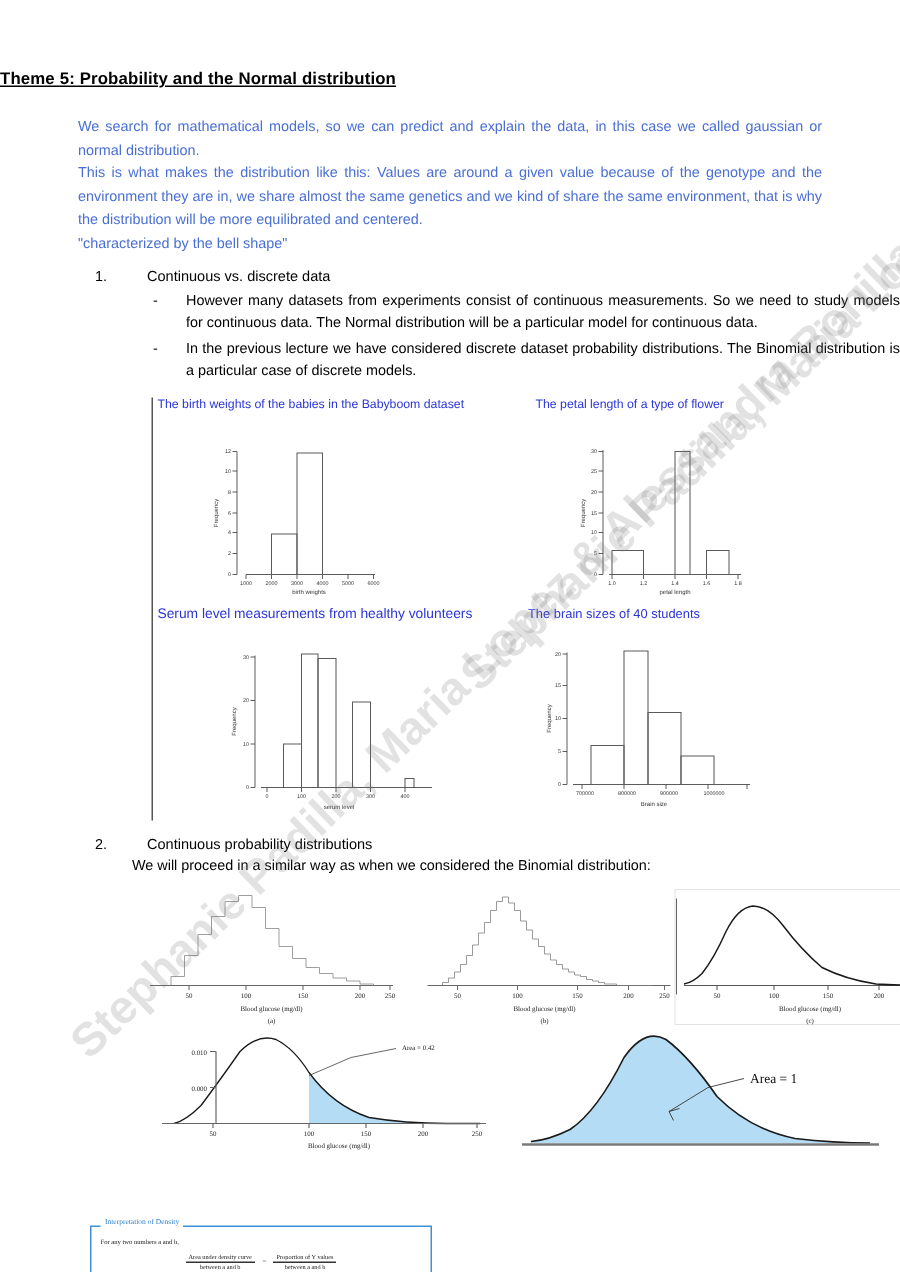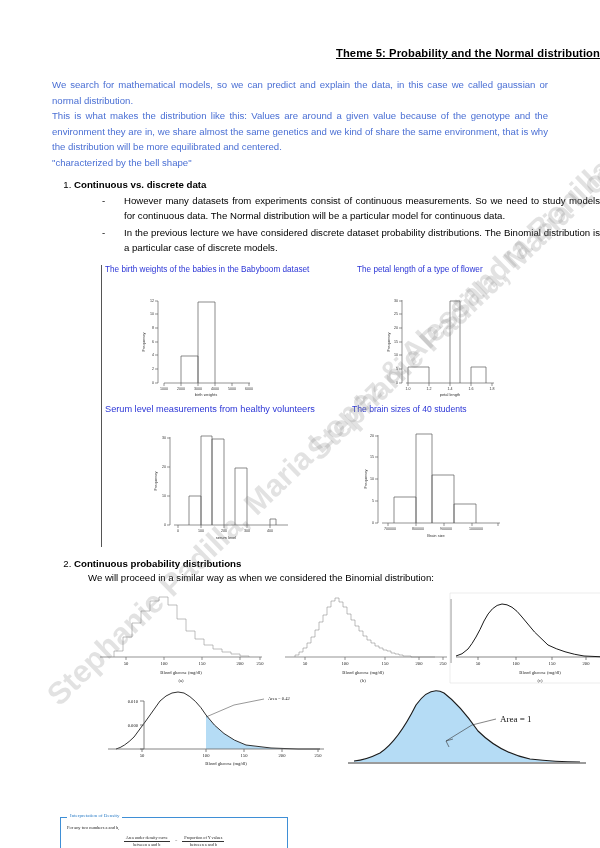--- a/index.html
+++ b/index.html
@@ -27,21 +27,21 @@
     white-space:nowrap;
     transform-origin:left top;
   }
   .wm1 { left:40px;  top:640px; font-size:31px; transform:rotate(-44deg); }
   .wm2 { left:300px; top:395px; font-size:31px; transform:rotate(-44deg); }
 
   .content { position:relative; z-index:2; }
 
   
   .doc-title {
-    text-align:right;
+    text-align:left;
     font-size:11.2px;
     font-weight:700;
     text-decoration:underline;
     margin:47px 0 0 0;
     letter-spacing:0.1px;
   }
 
   
   .intro {
     color:#4a6fd4;
@@ -53,21 +53,21 @@
   .intro p { margin:0; }
   .intro p.nojust { text-align:left; }
 
   
   ol.sections {
     margin:9px 0 0 0;
     padding-left:74px;
     font-size:9.6px;
   }
   ol.sections > li { margin-bottom:2px; }
-  .sec-head { font-weight:700; font-size:9.7px; }
+  .sec-head { font-weight:400; font-size:9.7px;margin-left:24px; }
   ul.dashes {
     list-style:none;
     margin:3px 0 0 0;
     padding-left:22px;
   }
   ul.dashes > li {
     position:relative;
     padding-left:28px;
     margin-bottom:1px;
     text-align:justify;

